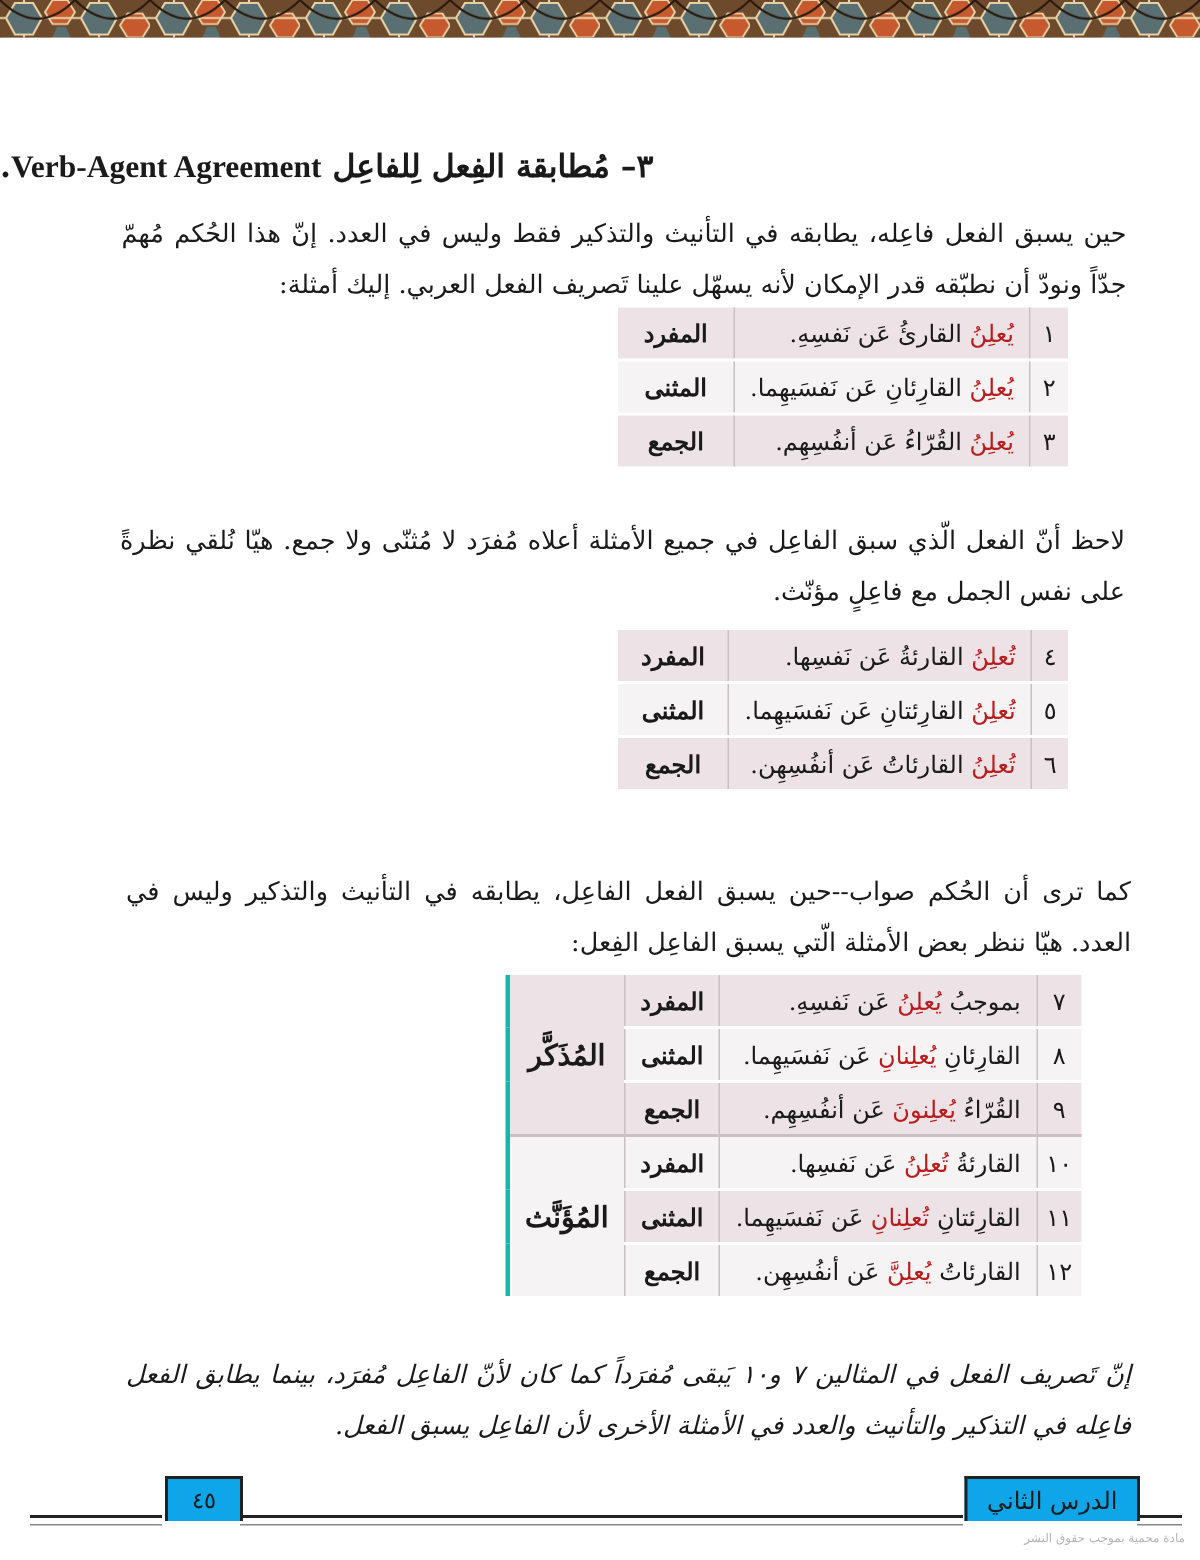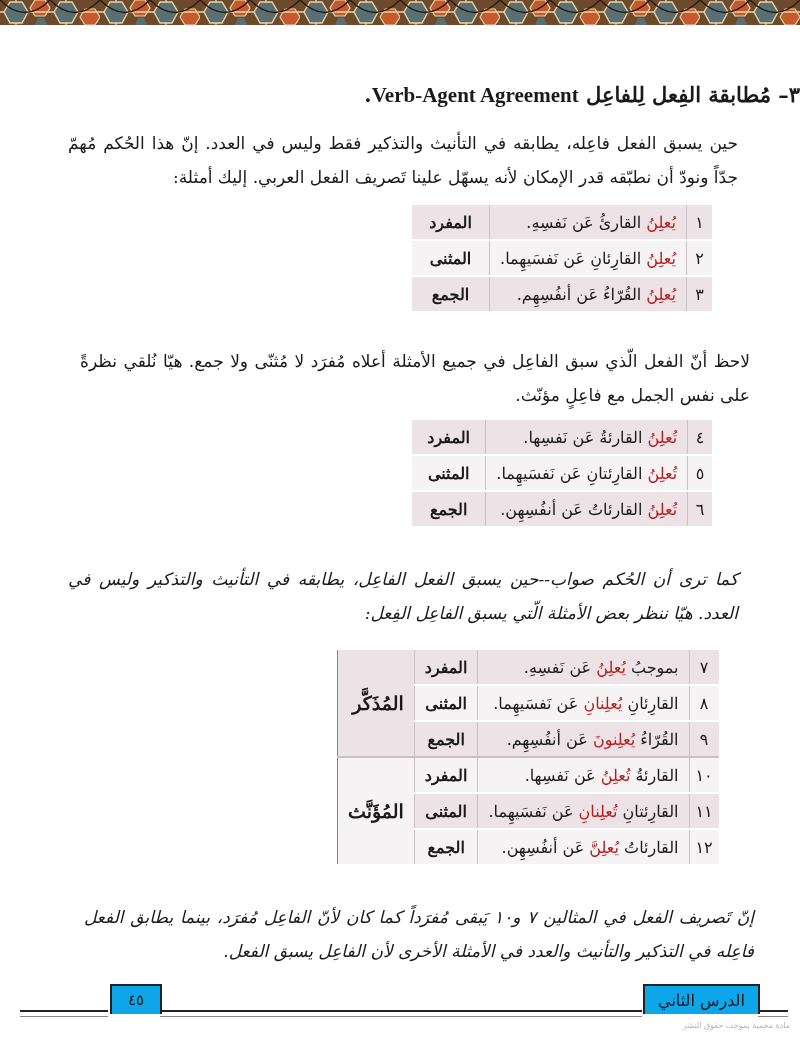--- a/index.html
+++ b/index.html
@@ -11,21 +11,21 @@
   }
   .banner {
     position: absolute; top: 0; left: 0; width: 800px; height: 25px;
     background-color: #6e4a2c;
     overflow: hidden;
   }
   .banner svg { display: block; }
   .page { position: absolute; left: 0; top: 0; width: 800px; height: 1040px; }
 
   .title {
-    position: absolute; top: 82px; left: 0; width: 800px; text-align: right;
+    position: absolute; top: 98px; left: 0; width: 800px; text-align: left;
     font-size: 21px; font-weight: bold; direction: rtl;
   }
   .title .en { font-family: "Liberation Serif", serif; font-weight: bold; }
 
   .para {
     position: absolute; left: 68px; width: 670px; direction: rtl; text-align: justify;
     font-size: 17px; line-height: 34px;
     text-align-last: right;
   }
 
@@ -36,22 +36,22 @@
   table.ex td { height: 34px; padding: 0 10px; white-space: nowrap; }
   table.ex tr.shade td { background: #ede3e7; }
   table.ex tr.light td { background: #f6f3f5; }
   table.ex td.num { width: 20px; text-align: center; border-left: 1px solid #c9bfc4; padding: 0 6px; }
   table.ex td.sent { text-align: right; border-left: 1px solid #c9bfc4; }
   table.ex td.lab { text-align: center; font-weight: bold; width: 80px; }
   table.ex tr + tr td { border-top: 2px solid #ffffff; }
   .verb { color: #b91c1c; }
 
   table.ex3 td.gender {
-    text-align: right; font-weight: bold; font-size: 19px; width: 110px;
-    background: #f6f3f5; border-left: 1px solid #14b8a6;
+    text-align: center; font-weight: bold; font-size: 19px; width: 110px;
+    background: #f6f3f5; border-left: 3px solid #14b8a6;
   }
   table.ex3 td.gender.masc { background: #ede3e7; }
   table.ex3 tr.grp-start td { border-top: 2px solid #c9bfc4; }
 
   .footer-line {
     position: absolute; left: 20px; width: 268px; top: 1010px; height: 4px;
     border-top: 2px solid #222; border-bottom: 1px solid #888;
   }
   .tab-box {
     position: absolute; background: #0ea5e9; border: 2px solid #222; border-bottom: none;
@@ -93,21 +93,21 @@
       <rect width="800" height="25" fill="url(#geo)"></rect>
     </svg>
   </div>
 
   <div class="title">
     <span>٣</span><span>–</span>
     <span>مُطابقة الفِعل لِلفاعِل</span>
     <span class="en">Verb-Agent Agreement</span><span>.</span>
   </div>
 
-  <p class="para" style="top:126px;margin:0;">حين يسبق الفعل فاعِله، يطابقه في التأنيث والتذكير فقط وليس في العدد. إنّ هذا الحُكم مُهمّ جدّاً ونودّ أن نطبّقه قدر الإمكان لأنه يسهّل علينا تَصريف الفعل العربي. إليك أمثلة:</p>
+  <p class="para" style="top:126px;margin:13px;">حين يسبق الفعل فاعِله، يطابقه في التأنيث والتذكير فقط وليس في العدد. إنّ هذا الحُكم مُهمّ جدّاً ونودّ أن نطبّقه قدر الإمكان لأنه يسهّل علينا تَصريف الفعل العربي. إليك أمثلة:</p>
 
   <table class="ex" style="top:205px; left:412px; width:300px;">
     <tbody>
         <tr class="shade">
       <td class="num">١</td>
       <td class="sent"><span class="verb">يُعلِنُ</span><span> القارئُ عَن نَفسِهِ.</span></td>
       <td class="lab">المفرد</td>
     </tr>
     <tr class="light">
       <td class="num">٢</td>
@@ -137,21 +137,21 @@
       <td class="lab">المثنى</td>
     </tr>
     <tr class="shade">
       <td class="num">٦</td>
       <td class="sent"><span class="verb">تُعلِنُ</span><span> القارئاتُ عَن أنفُسِهِن.</span></td>
       <td class="lab">الجمع</td>
     </tr>
   </tbody>
     </table>
 
-  <p class="para" style="top:562px;margin:0;font-style:italic;">كما ترى أن الحُكم صواب--حين يسبق الفعل الفاعِل، يطابقه في التأنيث والتذكير وليس في العدد. هيّا ننظر بعض الأمثلة الّتي يسبق الفاعِل الفِعل:</p>
+  <p class="para" style="top:562px;margin:16px;">كما ترى أن الحُكم صواب--حين يسبق الفعل الفاعِل، يطابقه في التأنيث والتذكير وليس في العدد. هيّا ننظر بعض الأمثلة الّتي يسبق الفاعِل الفِعل:</p>
 
   <table class="ex ex3" style="top:650px; left:337px; width:375px;">
     <tbody>
         <tr class="shade">
       <td class="num">٧</td>
       <td class="sent"><span>بموجبُ </span><span class="verb">يُعلِنُ</span><span> عَن نَفسِهِ.</span></td>
       <td class="lab" style="border-left:1px solid #c9bfc4;">المفرد</td>
       <td class="gender masc" rowspan="3">المُذَكَّر</td>
     </tr>
     <tr class="light">

